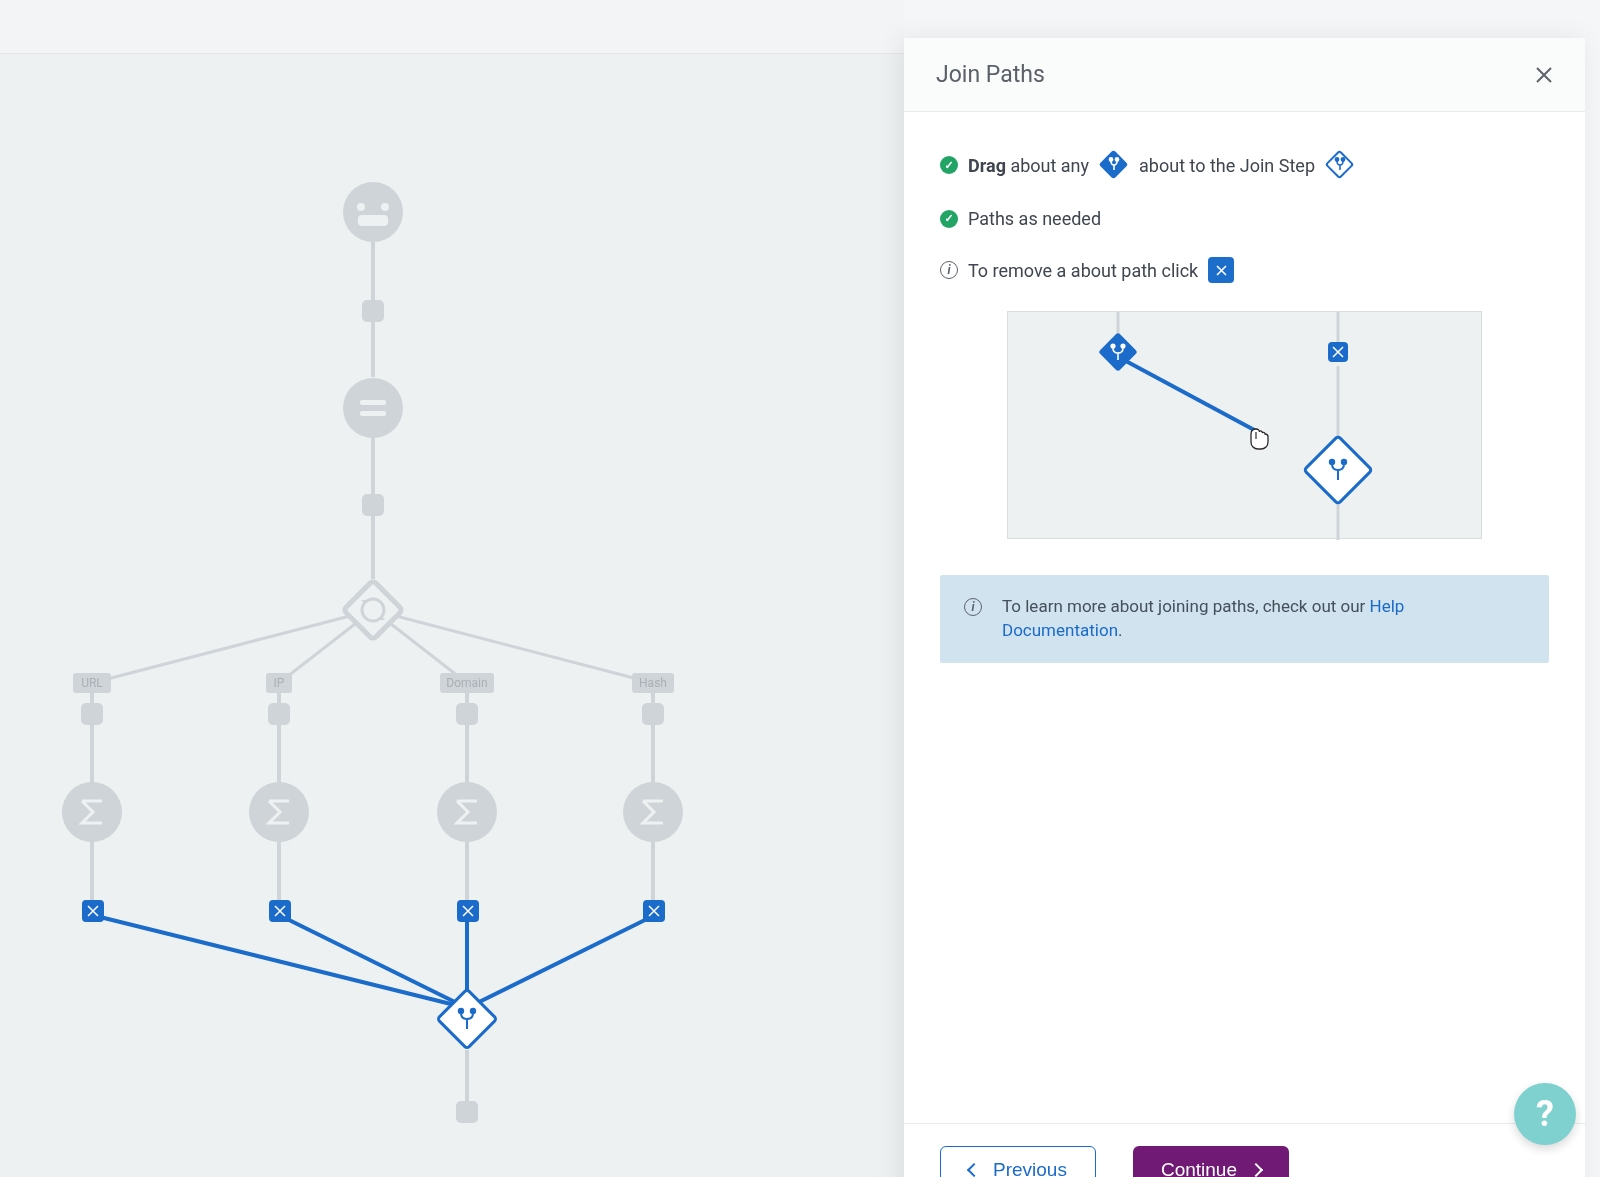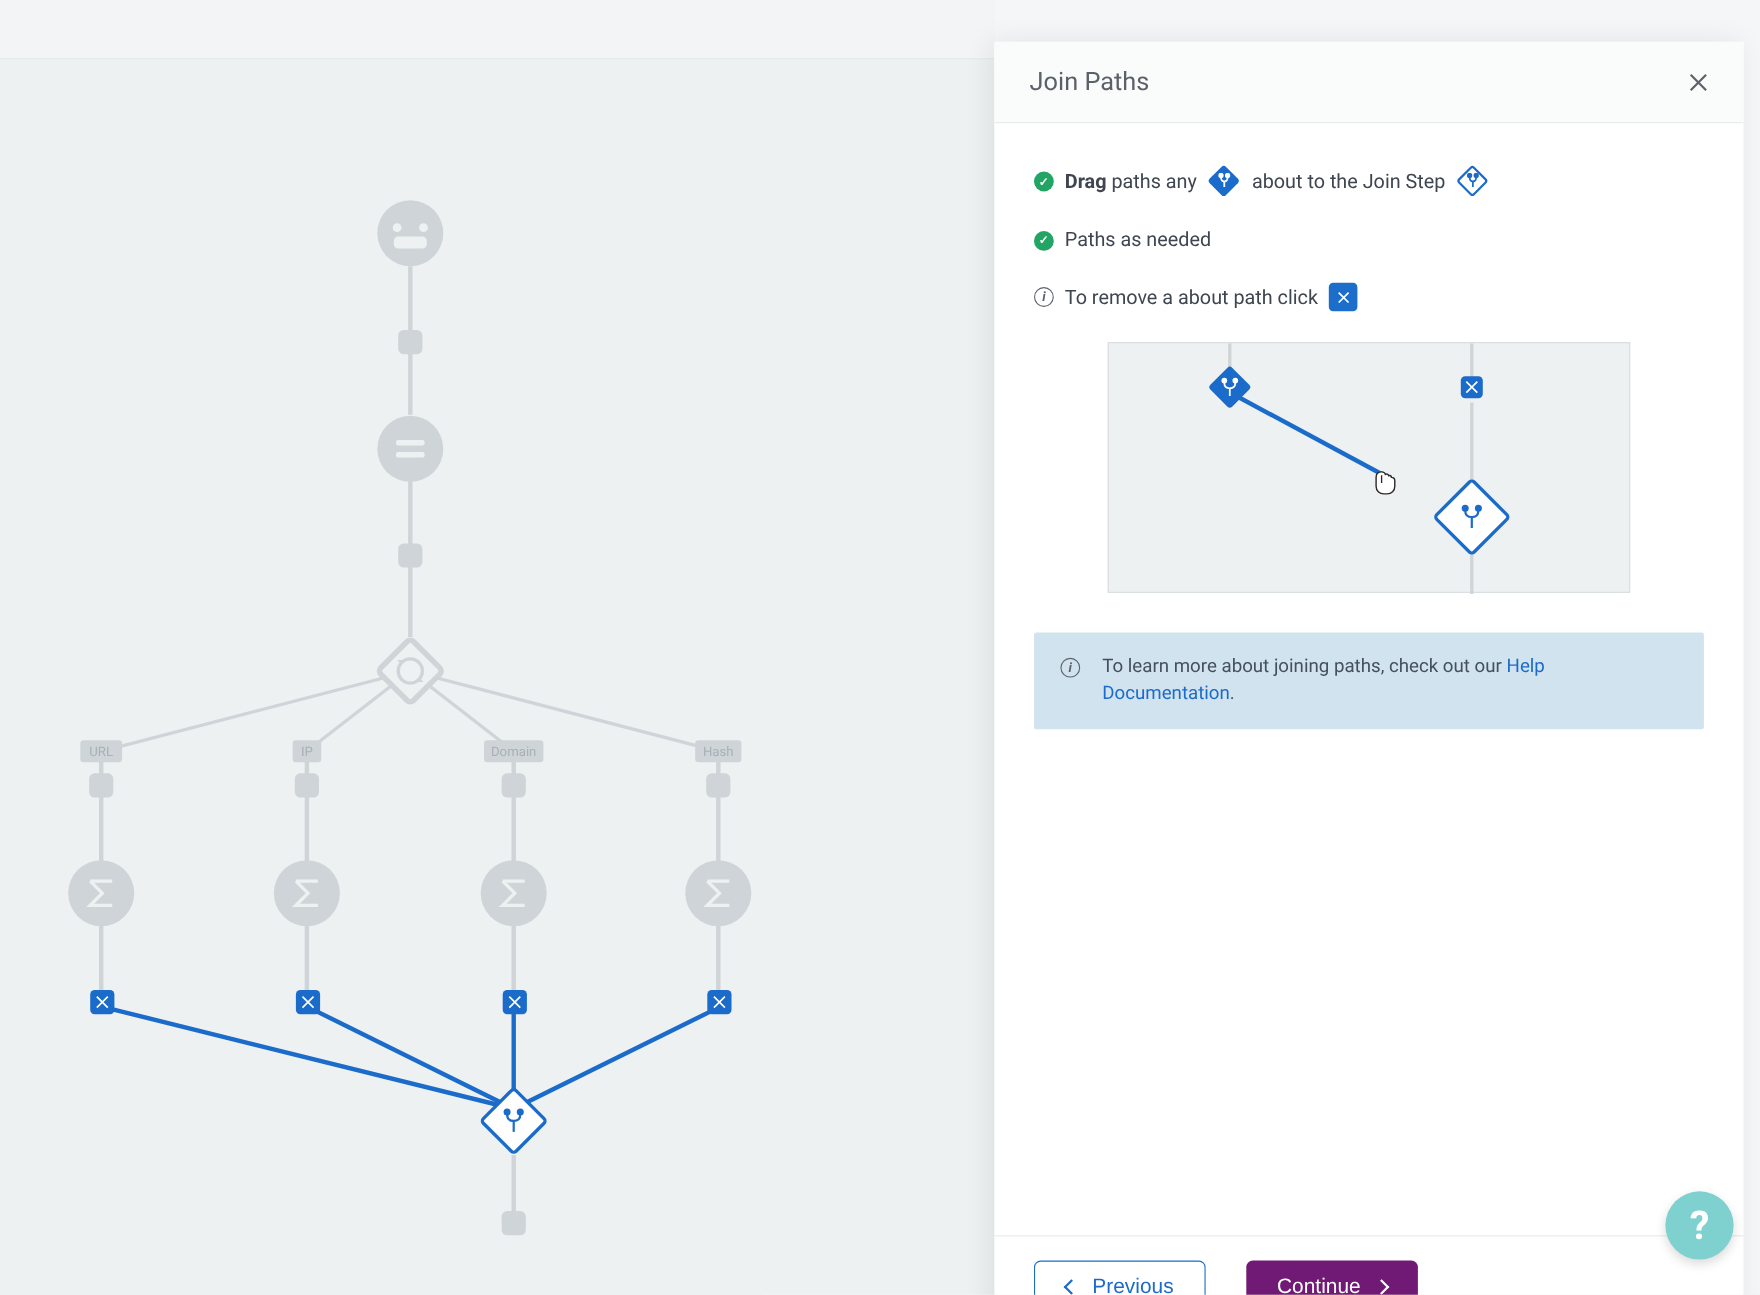--- a/index.html
+++ b/index.html
@@ -320,21 +320,21 @@
       <svg width="18" height="18" viewBox="0 0 18 18">
           <path d="M2 2 L16 16 M16 2 L2 16" stroke="#5d636b" stroke-width="2" fill="none"></path>
         </svg>
     </div>
   </div>
 
   <div class="panel-body">
 
     <div class="instr-row">
       <span class="bullet-check"></span>
-      <span><span class="bold">Drag</span><span> paths any </span></span>
+      <span><span class="bold">Drag</span><span> about any </span></span>
       <span class="inline-diamond filled">
         <span class="d"></span>
         <svg class="fork" viewBox="0 0 12 14">
             <g stroke="#fff" stroke-width="1.6" fill="none">
               <circle cx="3" cy="2.5" r="1.6" fill="#fff"></circle>
               <circle cx="9" cy="2.5" r="1.6" fill="#fff"></circle>
               <path d="M3 4 q0 4 3 4 q3 0 3 -4"></path>
               <line x1="6" y1="8" x2="6" y2="13"></line>
             </g>
           </svg>

